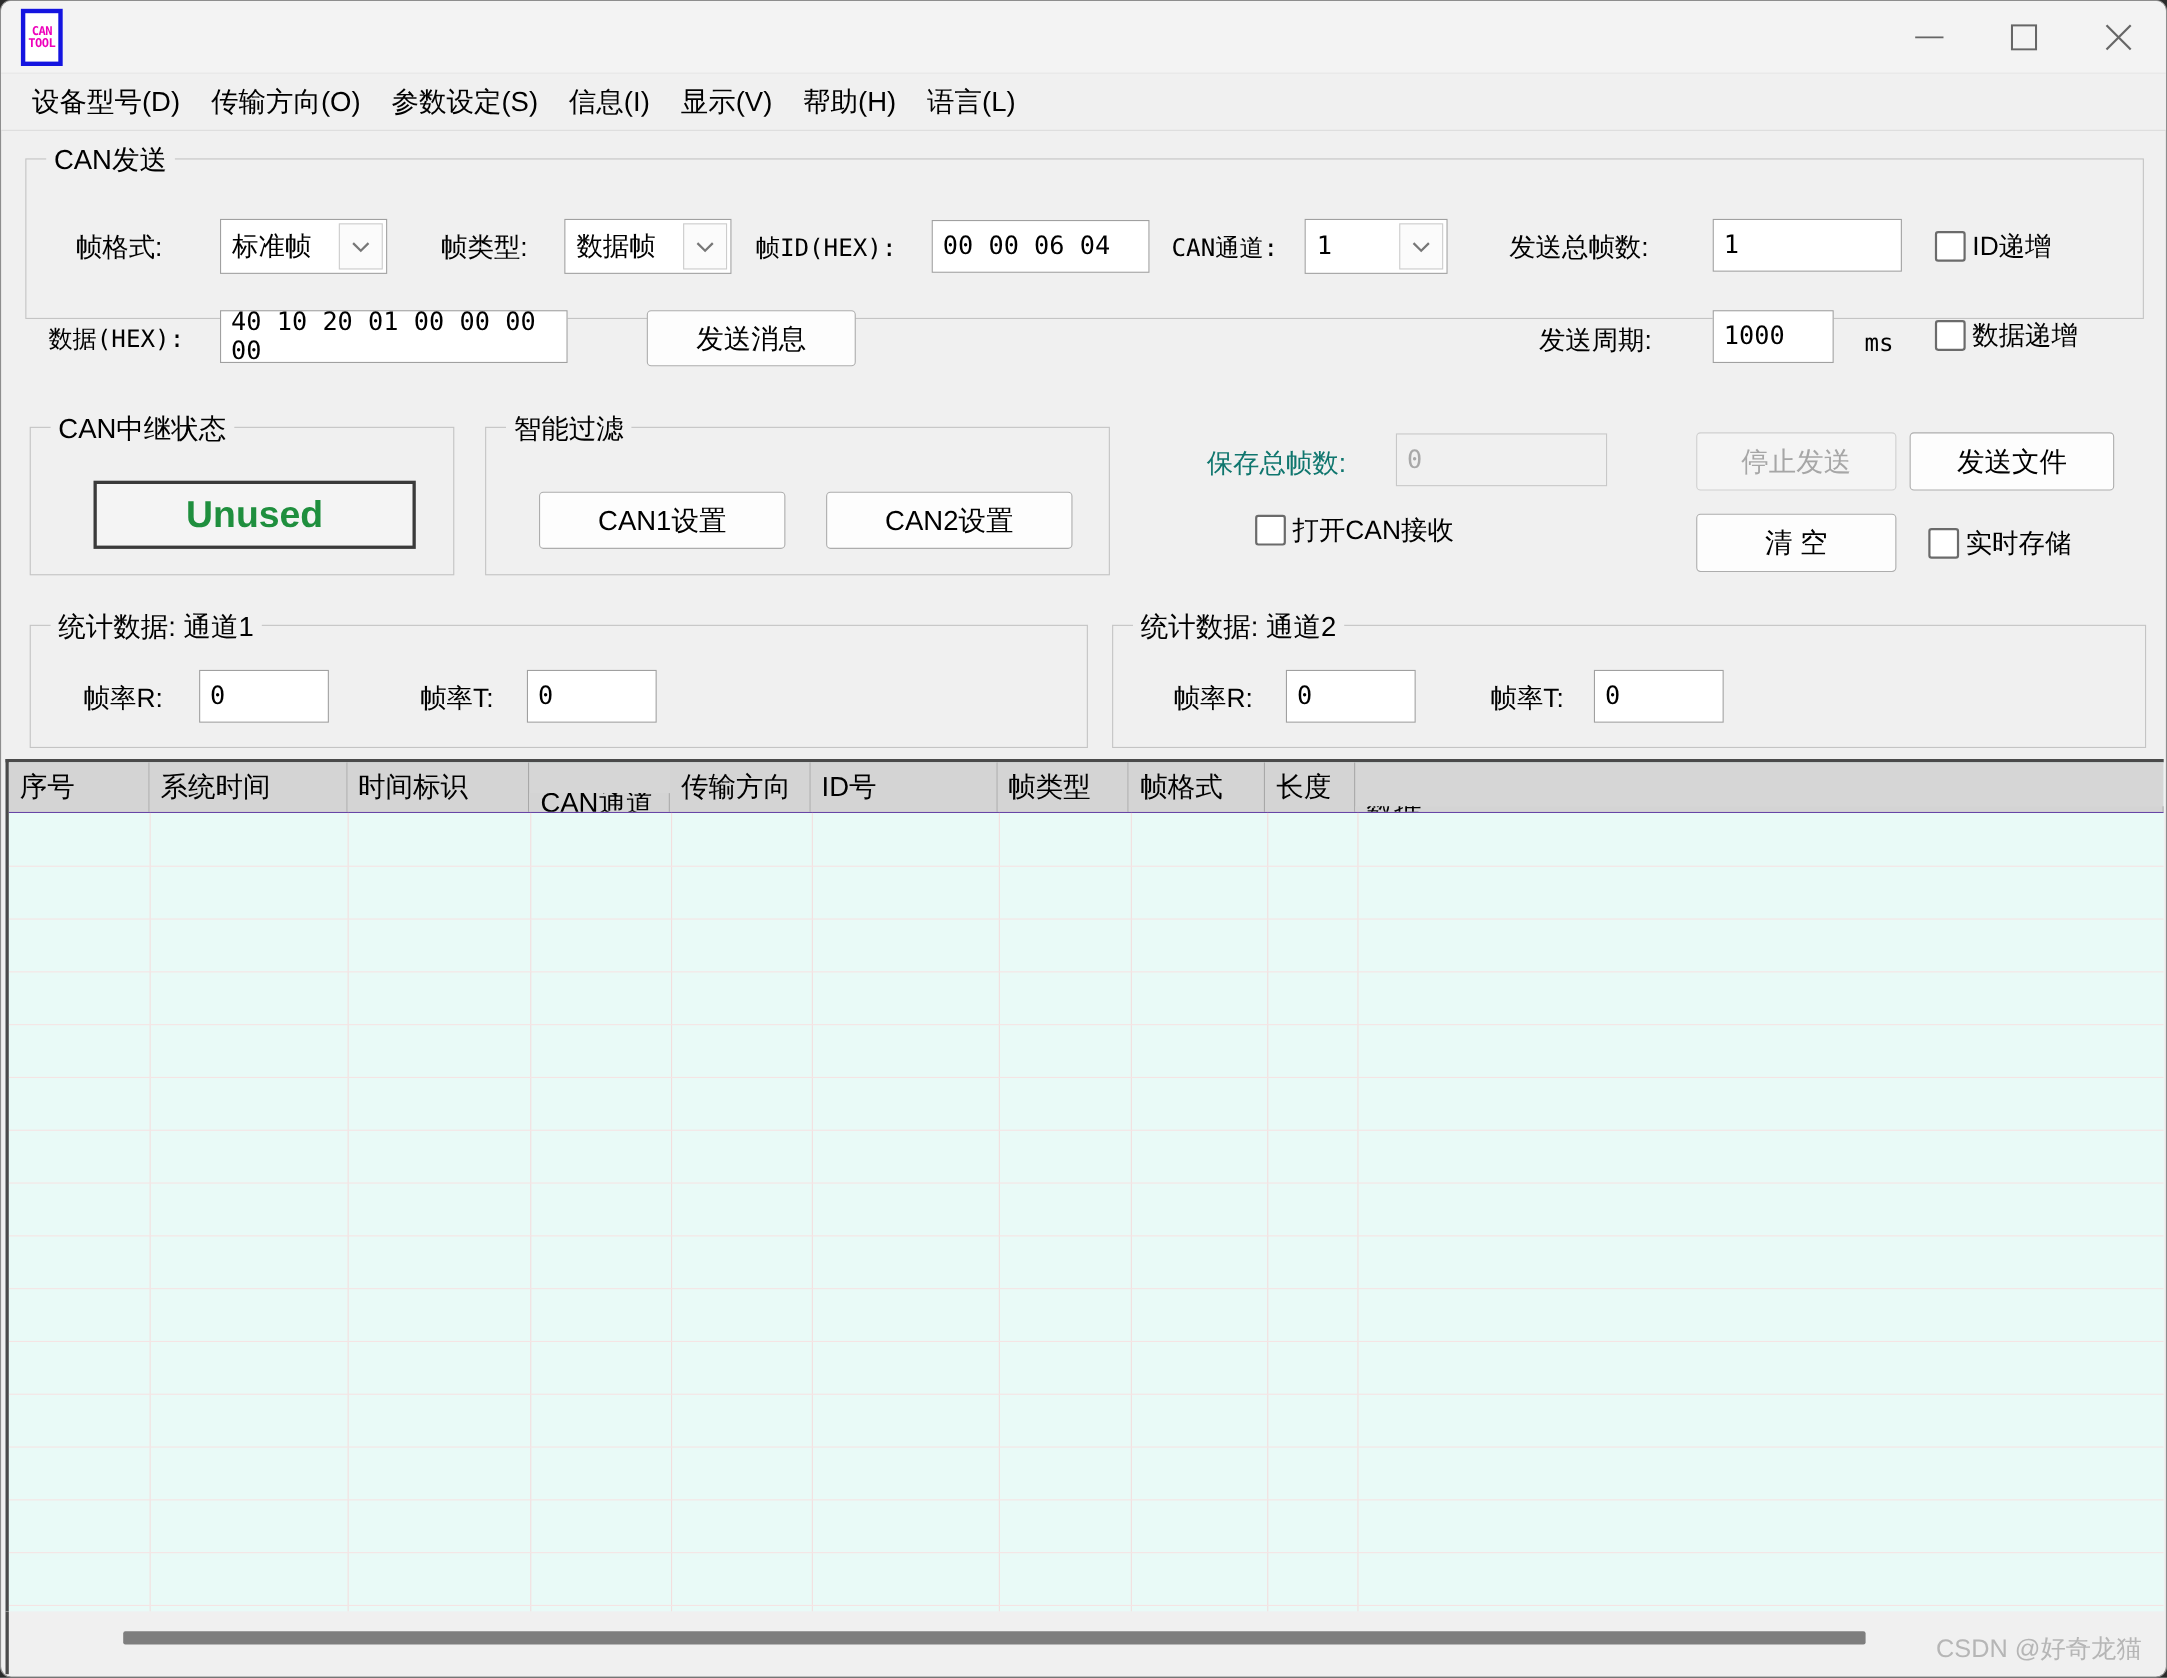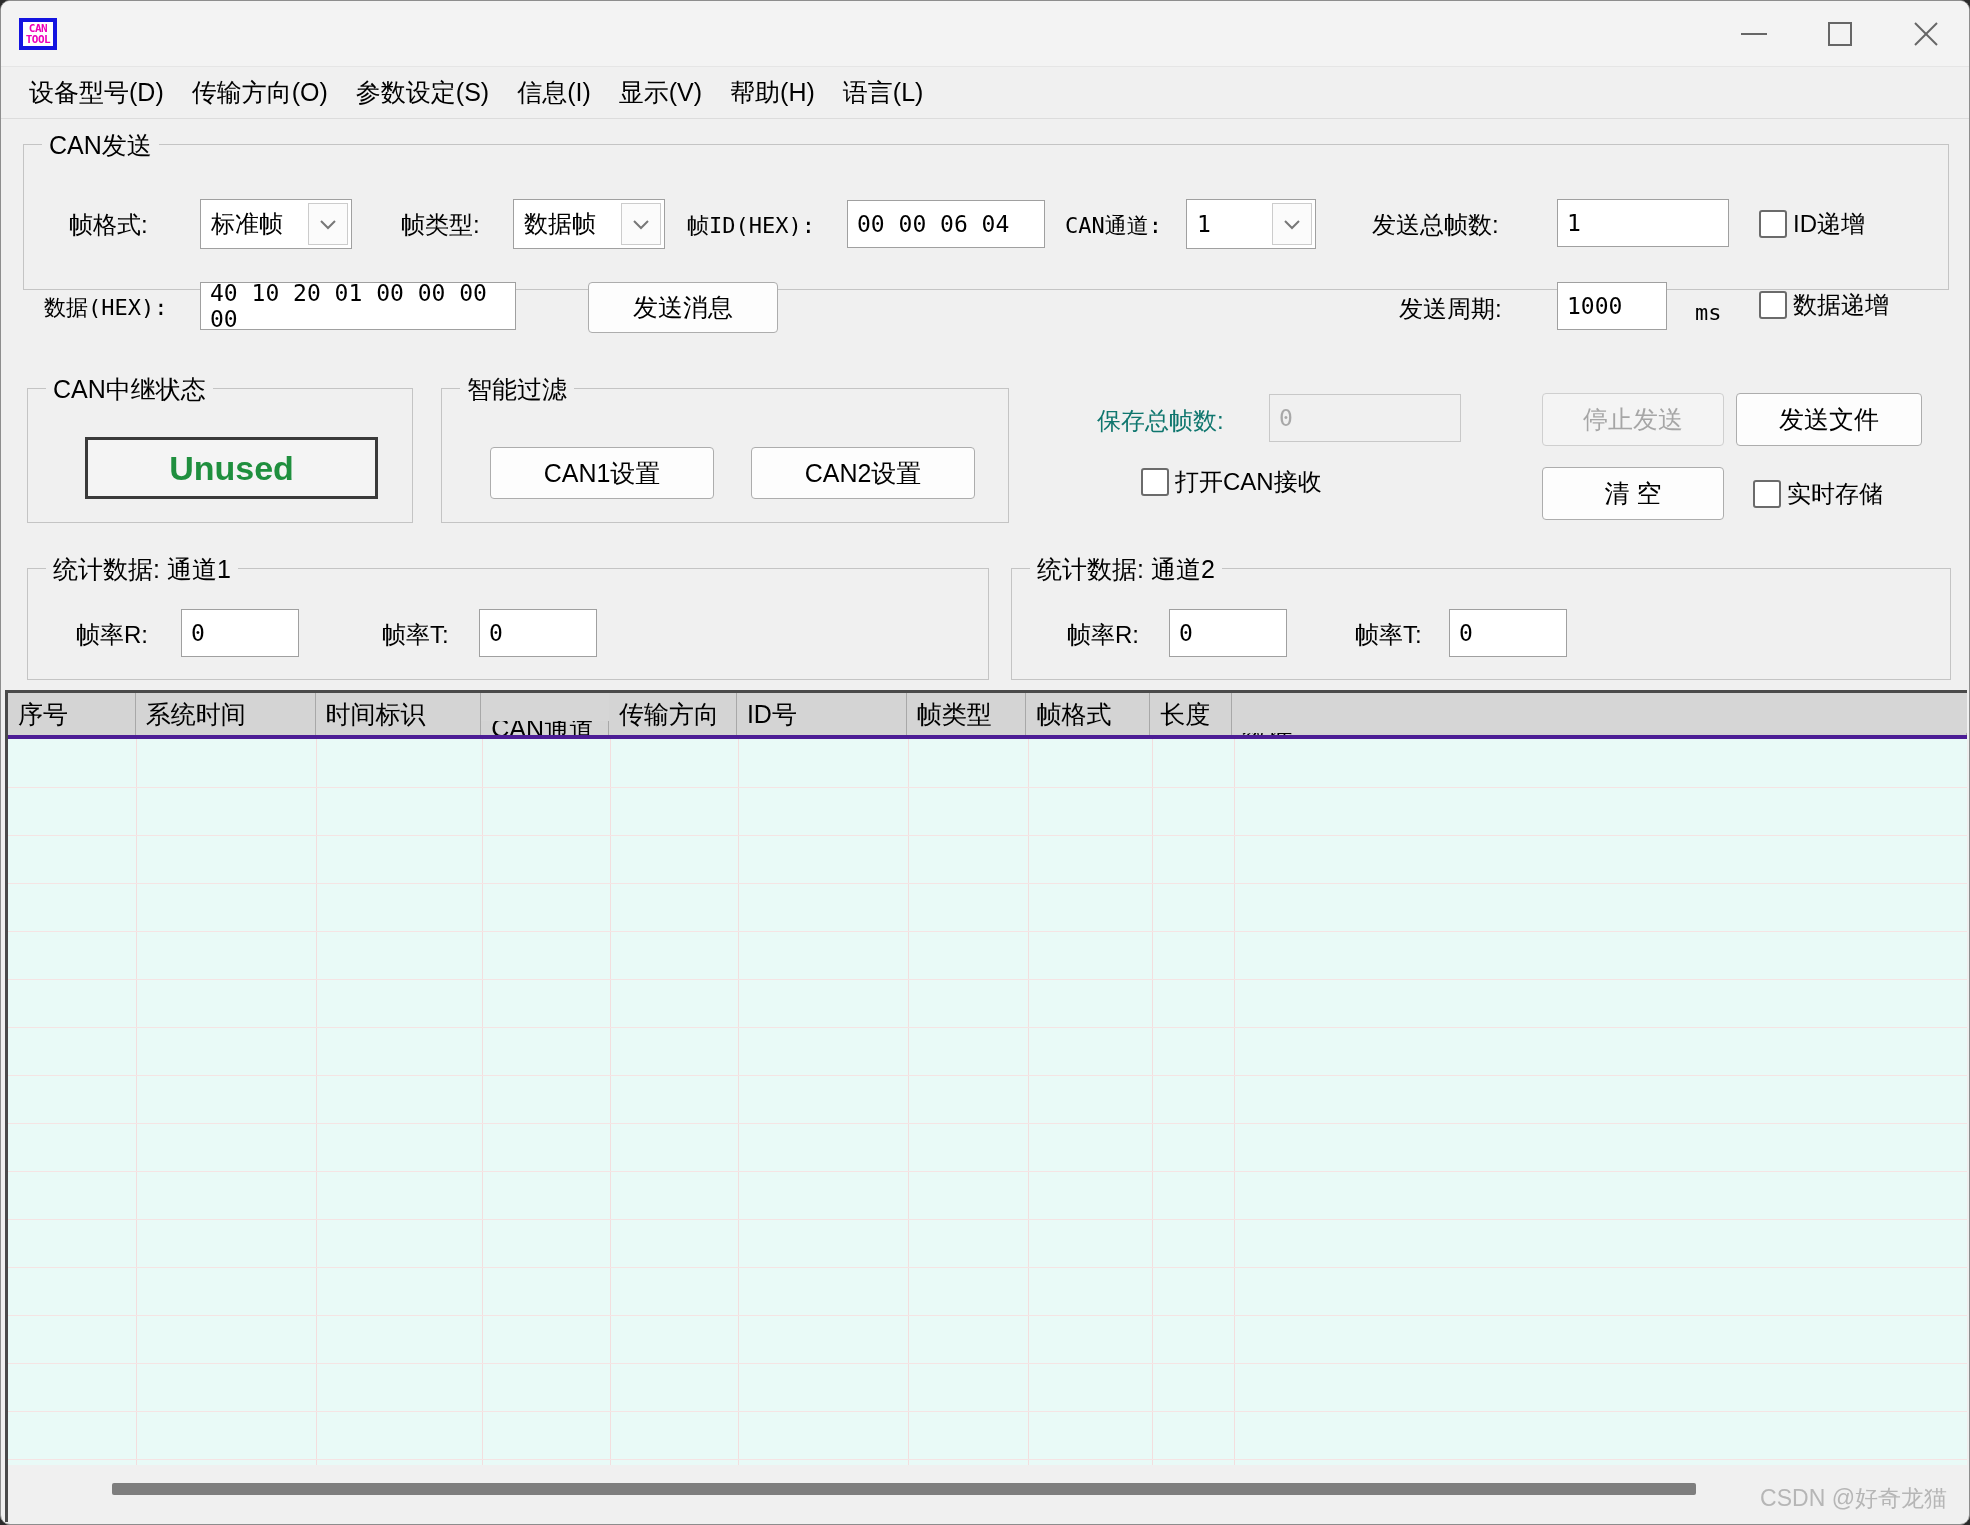--- a/index.html
+++ b/index.html
@@ -23,21 +23,21 @@
   
   .titlebar {
     height: 66px;
     background: #f3f3f3;
     display: flex;
     align-items: center;
     position: relative;
     border-bottom: 1px solid #e5e5e5;
   }
   .app-icon {
-    width: 38px; height: 32px;
+    width: 38px; height: 52px;
     margin-left: 18px; margin-right: 10px;
     background: #ffffff;
     border: 4px solid #1414e0;
     display: flex; flex-direction: column;
     align-items: center; justify-content: center;
     line-height: 1;
     flex: none;
   }
   .app-icon span {
     font-family: "DejaVu Sans Mono", monospace;
@@ -166,21 +166,21 @@
     width: 1962px; height: 775px;
     background: #e9faf7;
     border-top: 3px solid #4a4a4a;
     border-left: 3px solid #4a4a4a;
     overflow: hidden;
   }
   .thead {
     display: flex;
     height: 46px;
     background: #d6d6d6;
-    border-bottom: 4px solid #4c1d95;
+    border-bottom: 1px solid #4c1d95;
   }
   .th {
     border-right: 1px solid #a8a8a8;
     display: flex; align-items: center;
     padding-left: 10px;
     font-size: 25px;
     color: #000;
     background: #d4d4d4;
     white-space: nowrap;
     overflow: hidden;

